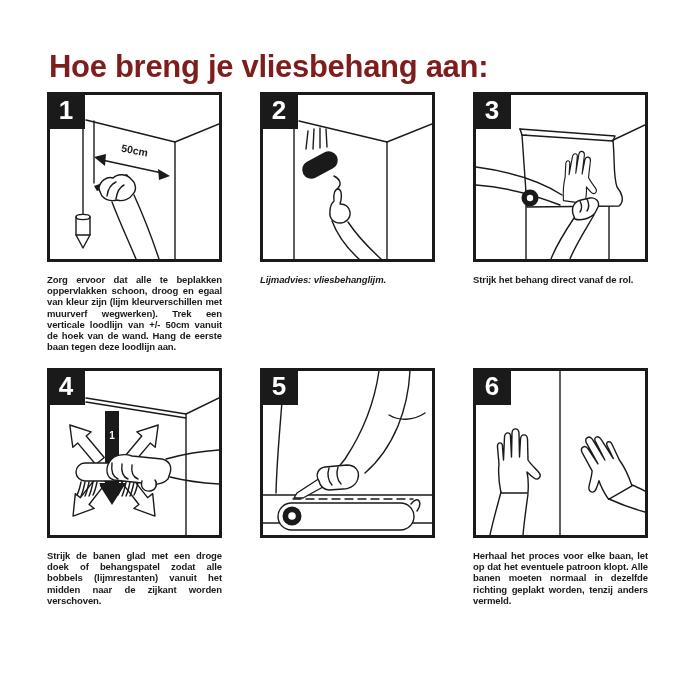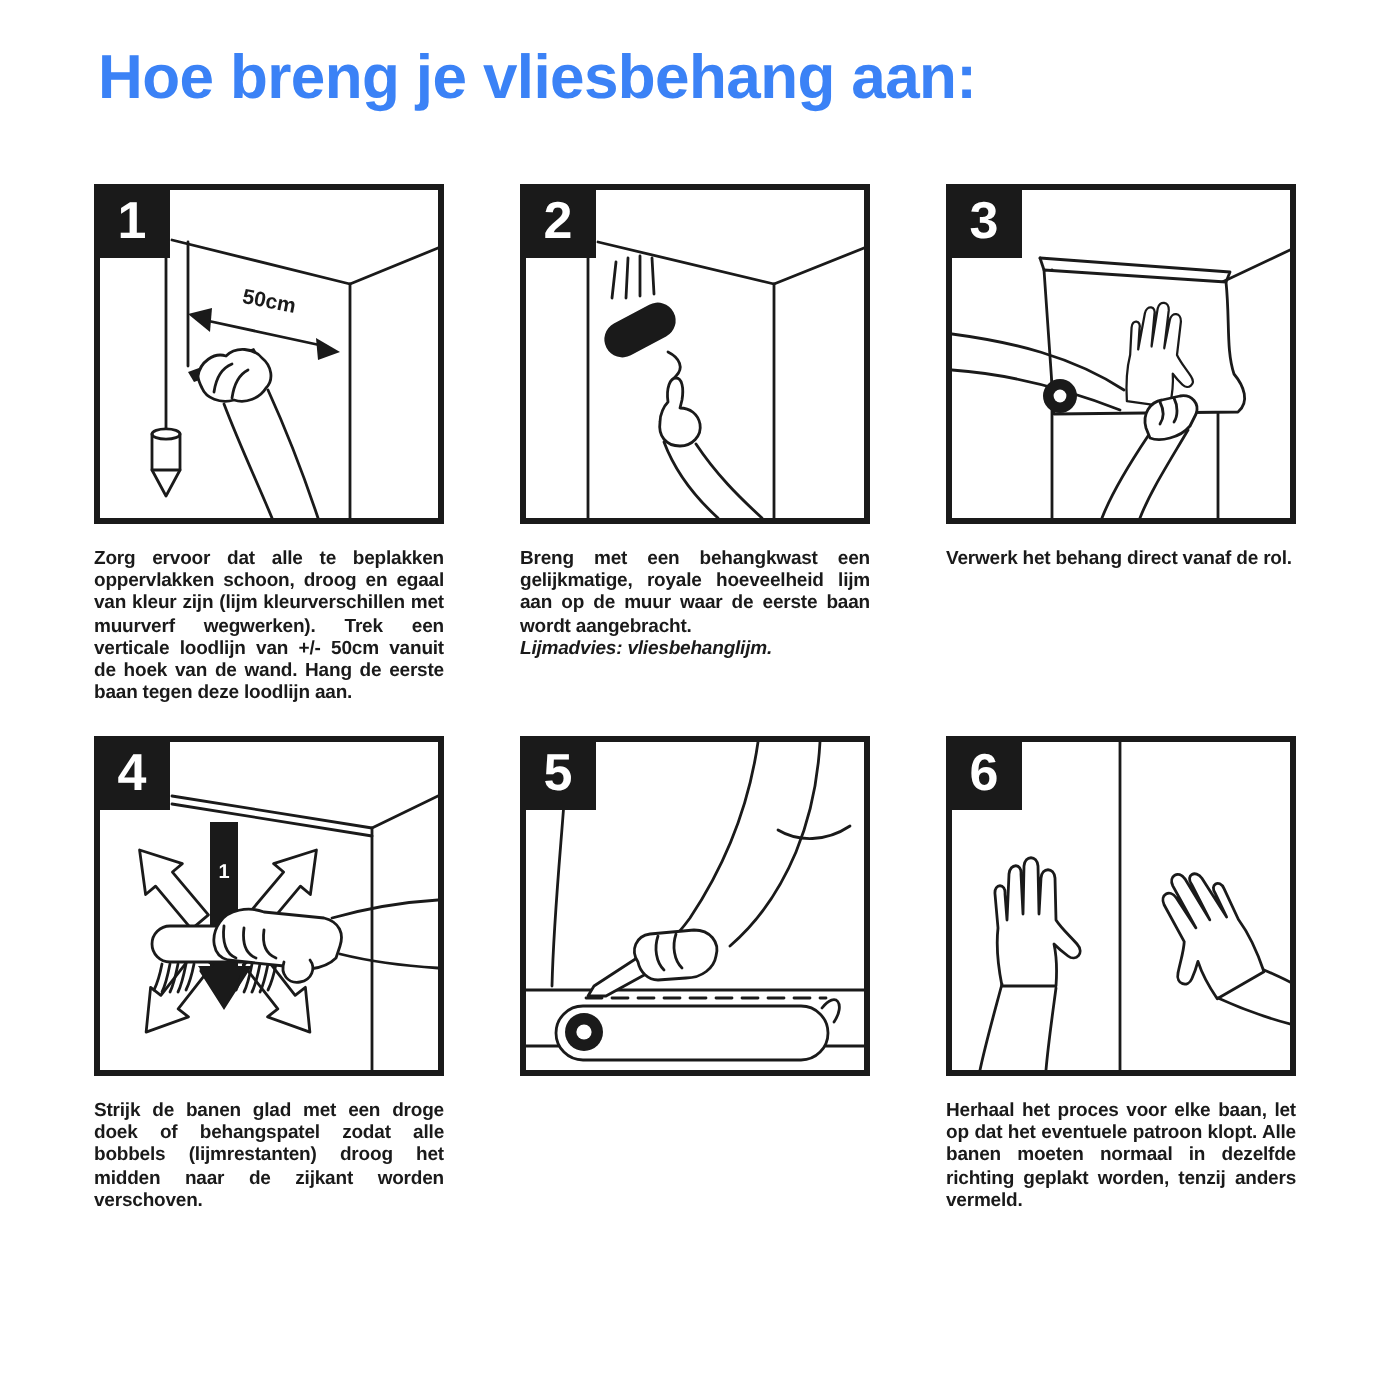--- a/index.html
+++ b/index.html
@@ -1,19 +1,19 @@
 <!DOCTYPE html>
 <html><head>
 <meta charset="utf-8">
 <style>
   html,body{margin:0;padding:0;background:#fff;}
   body{width:700px;height:700px;font-family:"Liberation Sans",sans-serif;color:#1a1a1a;}
   .sheet{position:relative;width:700px;height:700px;background:#fff;overflow:hidden;}
-  .page-title{position:absolute;left:49px;top:24px;margin:0;font-size:31px;line-height:30px;
-    font-weight:bold;letter-spacing:-0.3px;color:#3b82f6;}
+  .page-title{position:absolute;left:49px;top:52px;margin:0;font-size:31px;line-height:30px;
+    font-weight:bold;letter-spacing:-0.3px;color:#7f1d1d;}
   .grid{position:absolute;left:47px;top:92px;display:grid;grid-template-columns:repeat(3,175px);
     column-gap:38px;}
   .cell{width:175px;}
   .cell.r1{height:276px;}
   .panel{position:relative;width:175px;height:170px;border:3px solid #1a1a1a;box-sizing:border-box;background:#fff;}
   .badge{position:absolute;top:-3px;left:-3px;width:38px;height:37px;background:#1a1a1a;color:#fff;
     display:flex;align-items:center;justify-content:center;font-size:26px;font-weight:bold;z-index:2;}
   .panel svg{position:absolute;left:0;top:0;width:169px;height:164px;}
   .caption{margin-top:12px;}
   .cap{margin:0;font-size:9.5px;line-height:11.2px;font-weight:bold;text-align:justify;letter-spacing:-0.1px;}
@@ -85,21 +85,20 @@
           <line x1="57" y1="33" x2="57" y2="53"></line>
           <line x1="63" y1="34" x2="64" y2="52"></line>
           <rect class="dfill" x="38" y="61" width="38" height="18" rx="9" transform="rotate(-28 57 70)"></rect>
           <path d="M71,81 C77,84 79,89 75,93 C71,97 71,99 73,102"></path>
           <path class="wfill" d="M71,106 C70,99 72,94 75,94 C78,94 79,99 78,105 L77,109 C82,109 86,112 87,117 C88,123 83,128 77,128 C70,128 66,123 67,116 C67,112 69,108 71,106 Z"></path>
           <path d="M69,126 C75,142 85,154 96,164"></path>
           <path d="M85,127 C95,142 106,153 118,164"></path>
         </svg>
       </div>
       <div class="caption">
-        <p class="cap">Breng met een behangkwast een gelijkmatige, royale hoeveelheid lijm aan op de muur waar de eerste baan wordt aangebracht.</p>
         <p class="cap gap">Lijmadvies: vliesbehanglijm.</p>
       </div>
     </div>
 
     <div class="cell r1">
       <div class="panel">
         <div class="badge">3</div>
         <svg viewBox="0 0 169 164">
           <polyline points="133,47 169,30"></polyline>
           <line x1="133" y1="47" x2="133" y2="164"></line>
@@ -115,21 +114,21 @@
           <circle class="dfill" cx="54" cy="103" r="8.5"></circle>
           <circle class="wns" cx="54" cy="103" r="3.2"></circle>
           <path class="wfill" d="M97,119 C95,112 99,106 105,105 L114,103 C120,102 124,107 122,112 L119,118 C114,124 104,126 99,124 Z"></path>
           <path d="M104,106 C106,110 106,114 104,117"></path>
           <path d="M111,104 C113,108 113,113 111,116"></path>
           <path d="M98,123 C88,138 80,151 75,164"></path>
           <path d="M118,120 C108,137 99,151 94,164"></path>
         </svg>
       </div>
       <div class="caption">
-        <p class="cap">Verwerk het behang direct vanaf de rol.</p>
+        <p class="cap">Strijk het behang direct vanaf de rol.</p>
       </div>
     </div>
 
     <div class="cell">
       <div class="panel">
         <div class="badge">4</div>
         <svg viewBox="0 0 169 164">
           <polyline points="36,27 136,43 169,27"></polyline>
           <polyline points="36,31 136,47"></polyline>
           <line x1="136" y1="43" x2="136" y2="164"></line>
@@ -165,21 +164,21 @@
           <path class="wfill" d="M60,90 C64,84 74,82 82,85 L112,88 C120,90 122,96 120,102 L118,108 C112,114 100,115 92,112 L64,109 C56,107 55,97 60,90 Z"></path>
           <path d="M62,92 C61,100 63,106 68,108"></path>
           <path d="M72,93 C71,101 73,106 78,108"></path>
           <path d="M82,94 C81,101 83,106 88,108"></path>
           <path class="wfill" d="M92,110 C90,116 94,121 100,120 C106,119 108,113 105,109"></path>
           <path d="M116,88 C134,83 152,80 169,79"></path>
           <path d="M120,106 C136,110 153,112 169,113"></path>
         </svg>
       </div>
       <div class="caption">
-        <p class="cap">Strijk de banen glad met een droge doek of behangspatel zodat alle bobbels (lijmrestanten) droog het midden naar de zijkant worden verschoven.</p>
+        <p class="cap">Strijk de banen glad met een droge doek of behangspatel zodat alle bobbels (lijmrestanten) vanuit het midden naar de zijkant worden verschoven.</p>
       </div>
     </div>
 
     <div class="cell">
       <div class="panel">
         <div class="badge">5</div>
         <svg viewBox="0 0 169 164">
           <path d="M21,0 C19,40 14,80 13,122"></path>
           <line x1="0" y1="124" x2="169" y2="124"></line>
           <line x1="0" y1="152" x2="169" y2="152"></line>

